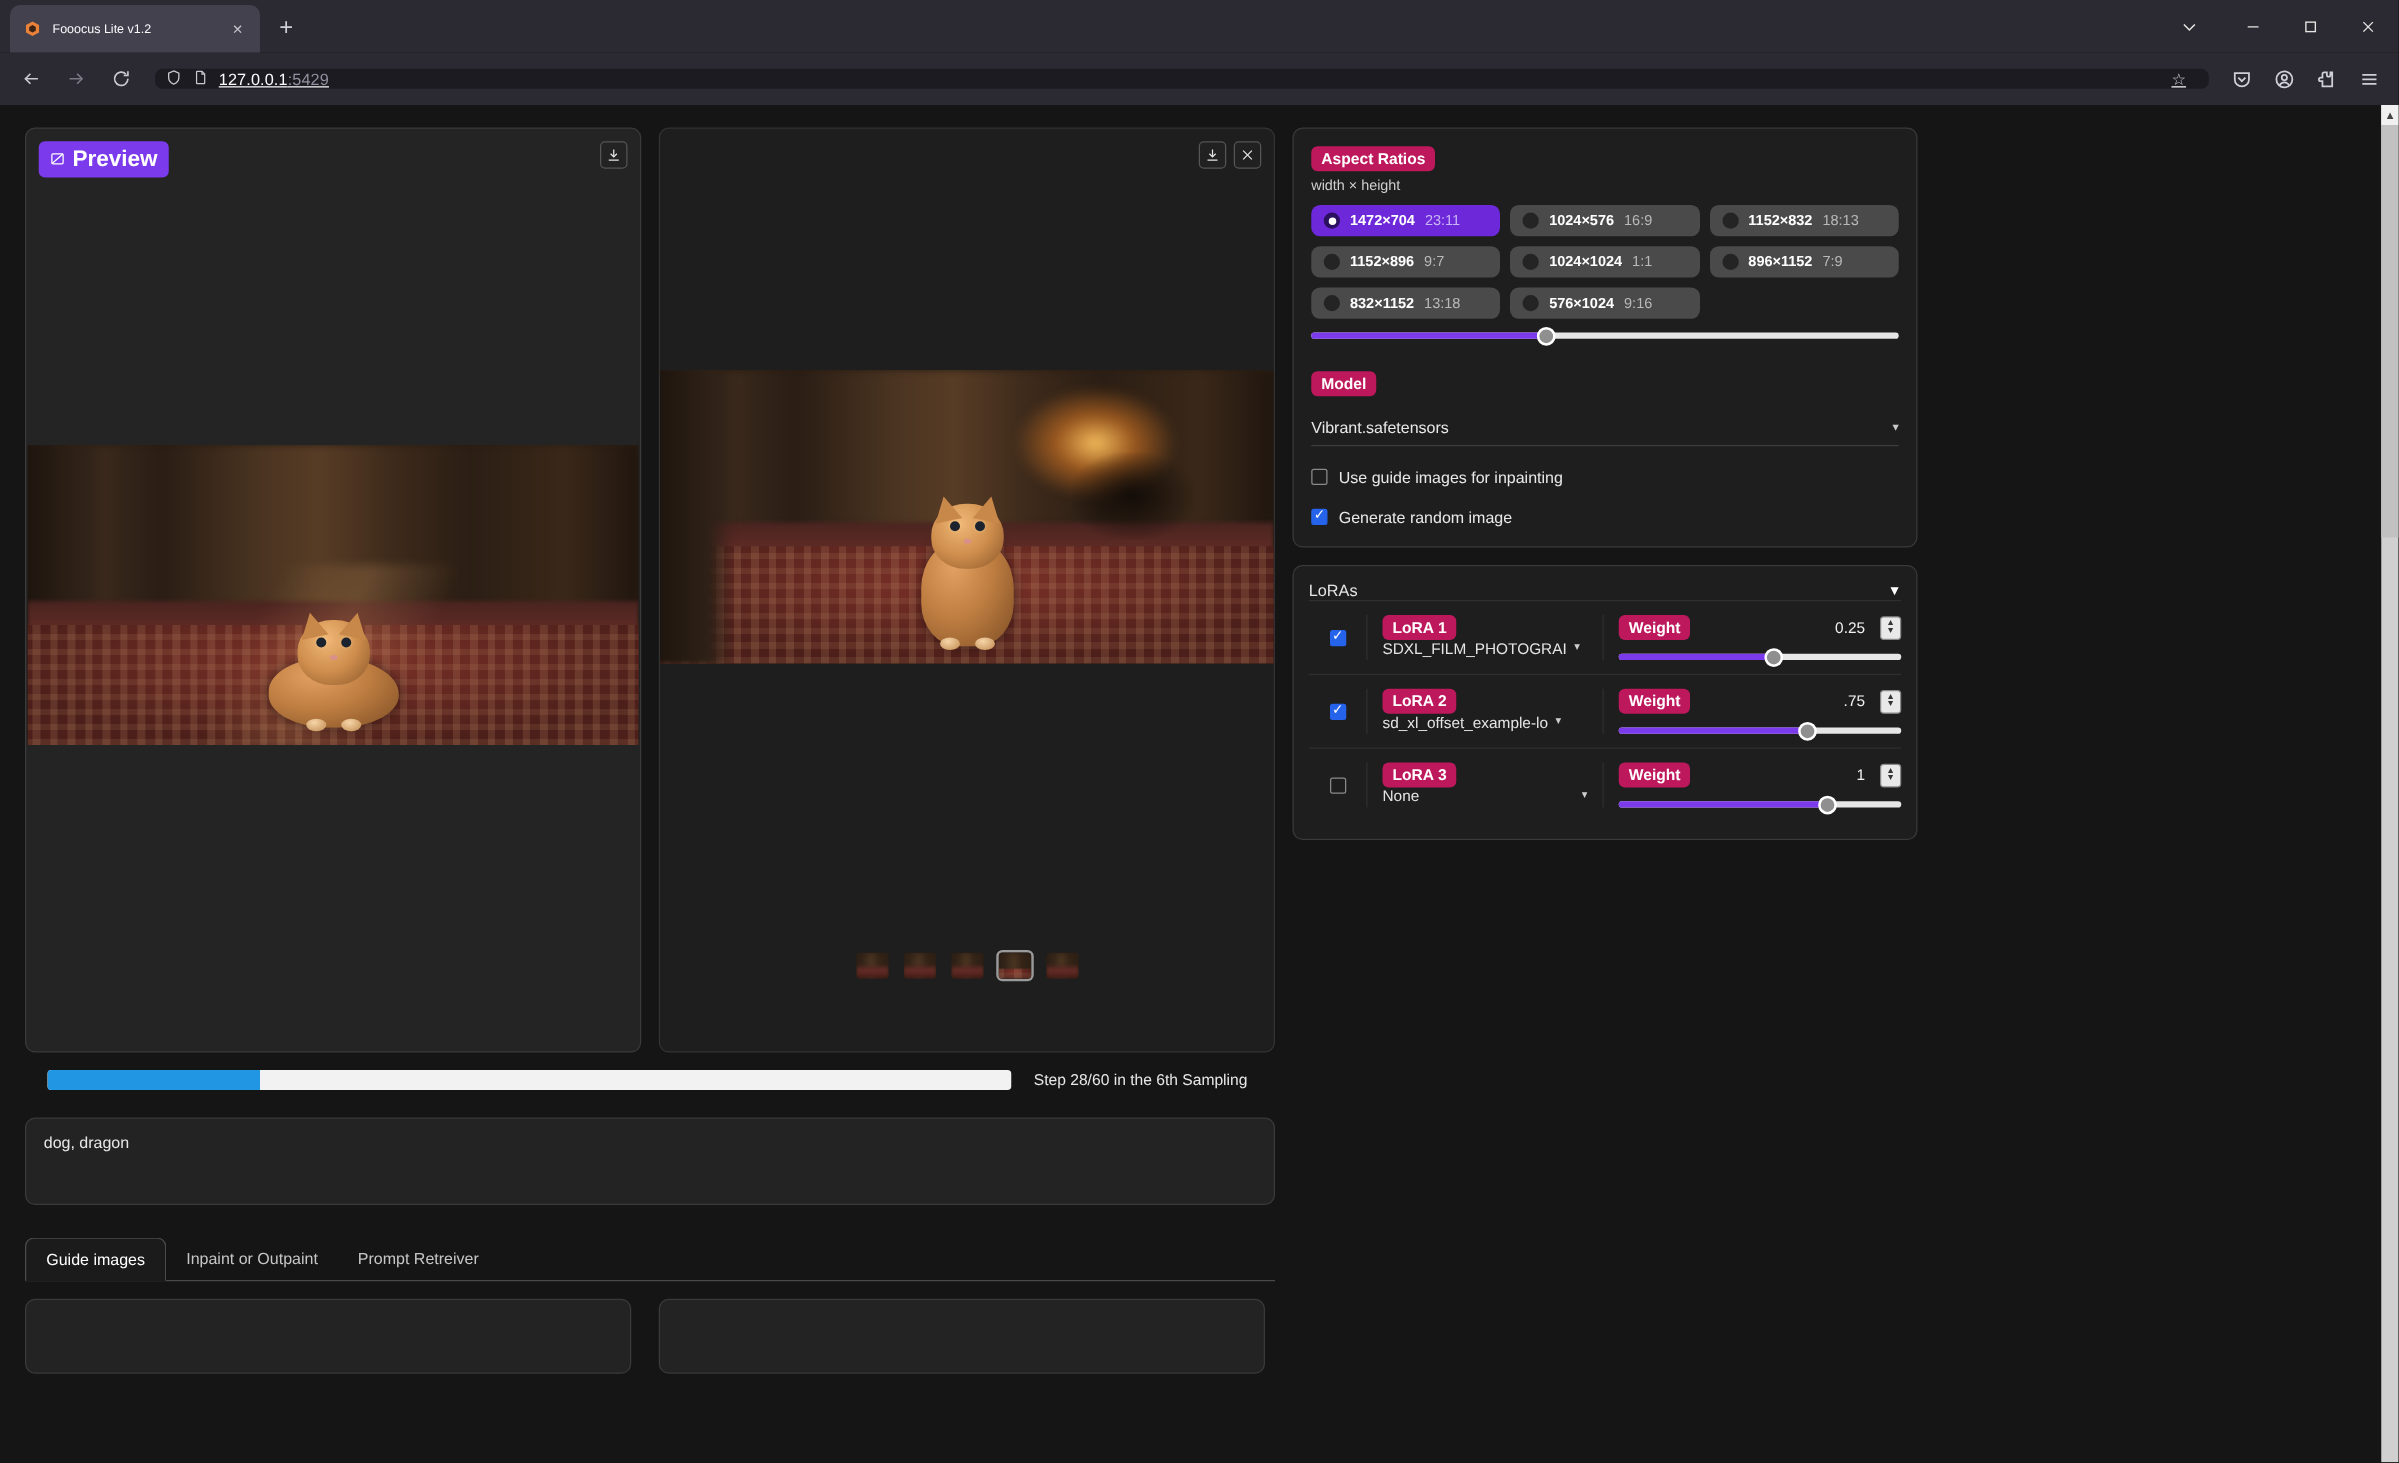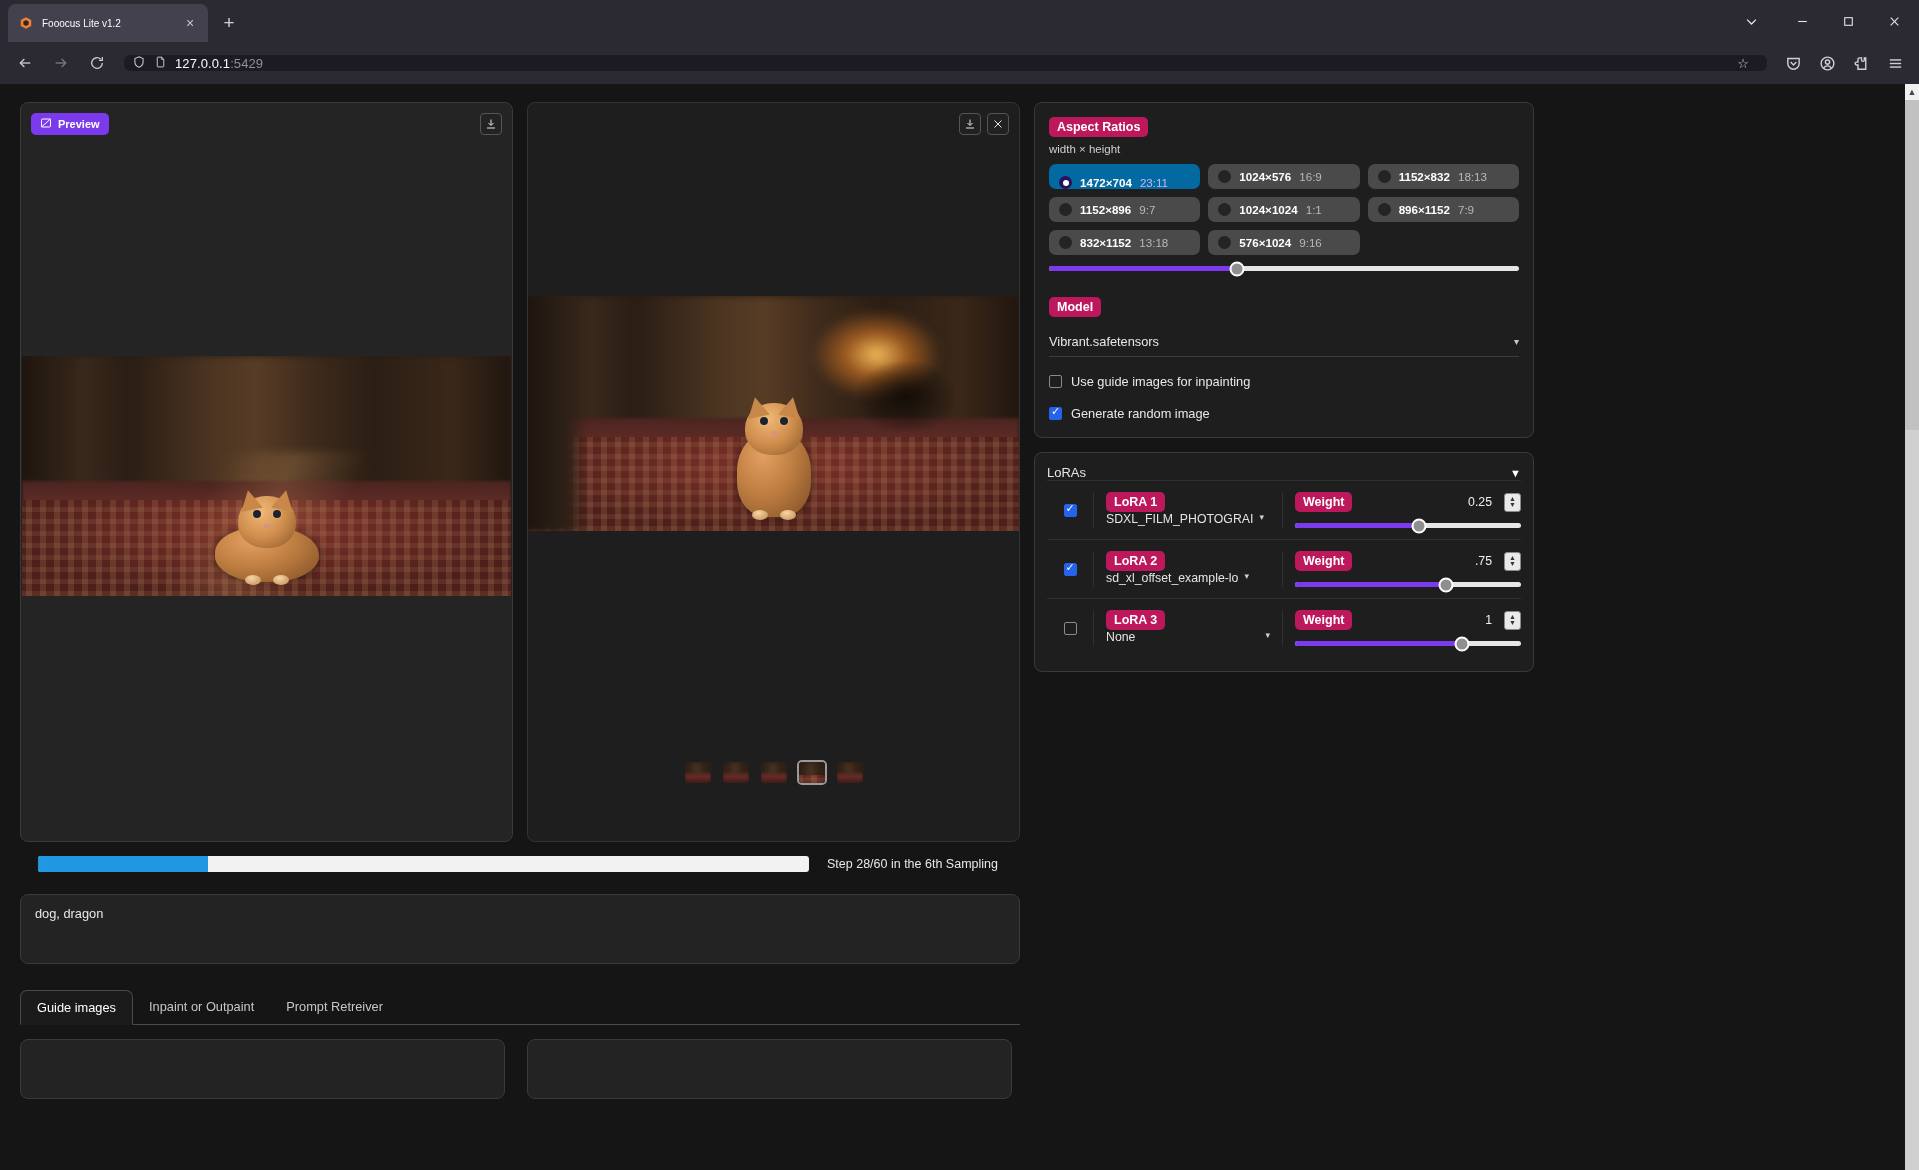--- a/index.html
+++ b/index.html
@@ -32,21 +32,21 @@
   .win-right { margin-left:auto; display:flex; align-items:center; height:42px; padding-right:2px; }
   .win-btn { width:46px; height:42px; display:flex; align-items:center; justify-content:center; color:#e8e6e3; }
   .chev-btn { width:56px; height:42px; display:flex; align-items:center; justify-content:center; color:#e8e6e3; }
 
   .navbar { height:42px; background:#2b2a33; display:flex; align-items:center; padding:0 8px; gap:2px;
     flex: 0 0 42px; }
   .nav-icon { width:34px; height:32px; display:flex; align-items:center; justify-content:center; color:#b9b9c2; }
   .nav-icon.dim { color:#6f6f78; }
   .urlbar {
     flex:1; height:16px; margin:0 8px; background:#1c1b22; border-radius:6px; display:flex;
-    align-items:center; padding:0 8px; gap:8px; color:#fbfbfe; font-size:13px;
+    align-items:center; padding:0 8px; gap:8px; color:#fbfbfe; font-size:13px;text-decoration:underline;
   }
   .urlbar .url-text { flex:1; font-size:13px; letter-spacing:.1px; }
   .url-host { color:#fbfbfe; }
   .url-port { color:#8f8f9d; }
   .tb-icon { width:32px; height:32px; display:flex; align-items:center; justify-content:center; color:#cfcfd8; }
 
   
   .page { flex:1; position:relative; background:#151515; overflow:hidden; display:flex; }
   .content { flex:1; position:relative; }
   .vscroll { width:14px; background:#d0d0d0; position:relative; }
@@ -61,21 +61,21 @@
 
   .preview-row { display:flex; gap:14px; }
   .panel {
     background:#242424; border:1px solid #3a3a3a; border-radius:8px; position:relative;
   }
   .preview-panel { width:493px; height:740px; }
   .result-panel { width:493px; height:740px; background:#1e1e1e; border-color:#333; }
 
   .badge-preview {
     position:absolute; top:10px; left:10px; background:#7c3aed; color:#fff;
-    font-size:11px; font-weight:bold; padding:4px 9px; border-radius:5px;
+    font-size:18px; font-weight:bold; padding:4px 9px; border-radius:5px;
     display:flex; align-items:center; gap:6px; z-index:3;
   }
   .icon-btn {
     width:22px; height:22px; border:1px solid #555; border-radius:4px; background:rgba(35,35,35,.75);
     display:flex; align-items:center; justify-content:center; color:#e0e0e0;
   }
   .panel-tools { position:absolute; top:10px; right:10px; display:flex; gap:6px; z-index:3; }
 
   .preview-img-wrap { position:absolute; left:1px; right:1px; top:253px; height:240px; overflow:hidden; }
   .result-img-wrap { position:absolute; left:0px; right:0px; top:193px; height:235px; overflow:hidden; }
@@ -194,21 +194,21 @@
   .plabel {
     display:inline-block; background:#be185d; color:#fff; font-size:12.5px; font-weight:bold;
     padding:3px 8px; border-radius:5px;
   }
   .sublabel { color:#cfcfcf; font-size:11.5px; margin-top:6px; }
   .ar-grid { display:grid; grid-template-columns:repeat(3,1fr); gap:8px; margin-top:9px; }
   .ar-item {
     background:#4a4a4a; border-radius:7px; height:25px; display:flex; align-items:center; gap:8px;
     padding:0 10px; font-size:11.6px; color:#fff;
   }
-  .ar-item.sel { background:#0369a1;align-items:flex-end; }
+  .ar-item.sel { background:#6d28d9; }
   .radio { width:13px; height:13px; border-radius:50%; background:#242424; flex:0 0 13px;
     display:flex; align-items:center; justify-content:center; }
   .ar-item.sel .radio { background:#2b1060; }
   .radio .dot { width:6px; height:6px; border-radius:50%; background:#fff; }
   .ar-dim { font-weight:bold; }
   .ar-ratio { color:#b9b9b9; font-weight:normal; }
   .ar-item.sel .ar-ratio { color:#c9b4f6; }
 
   .count-row { display:flex; align-items:center; margin-top:22px; }
   .count-value { margin-left:auto; color:#f0f0f0; font-size:13px; padding-right:22px; }

